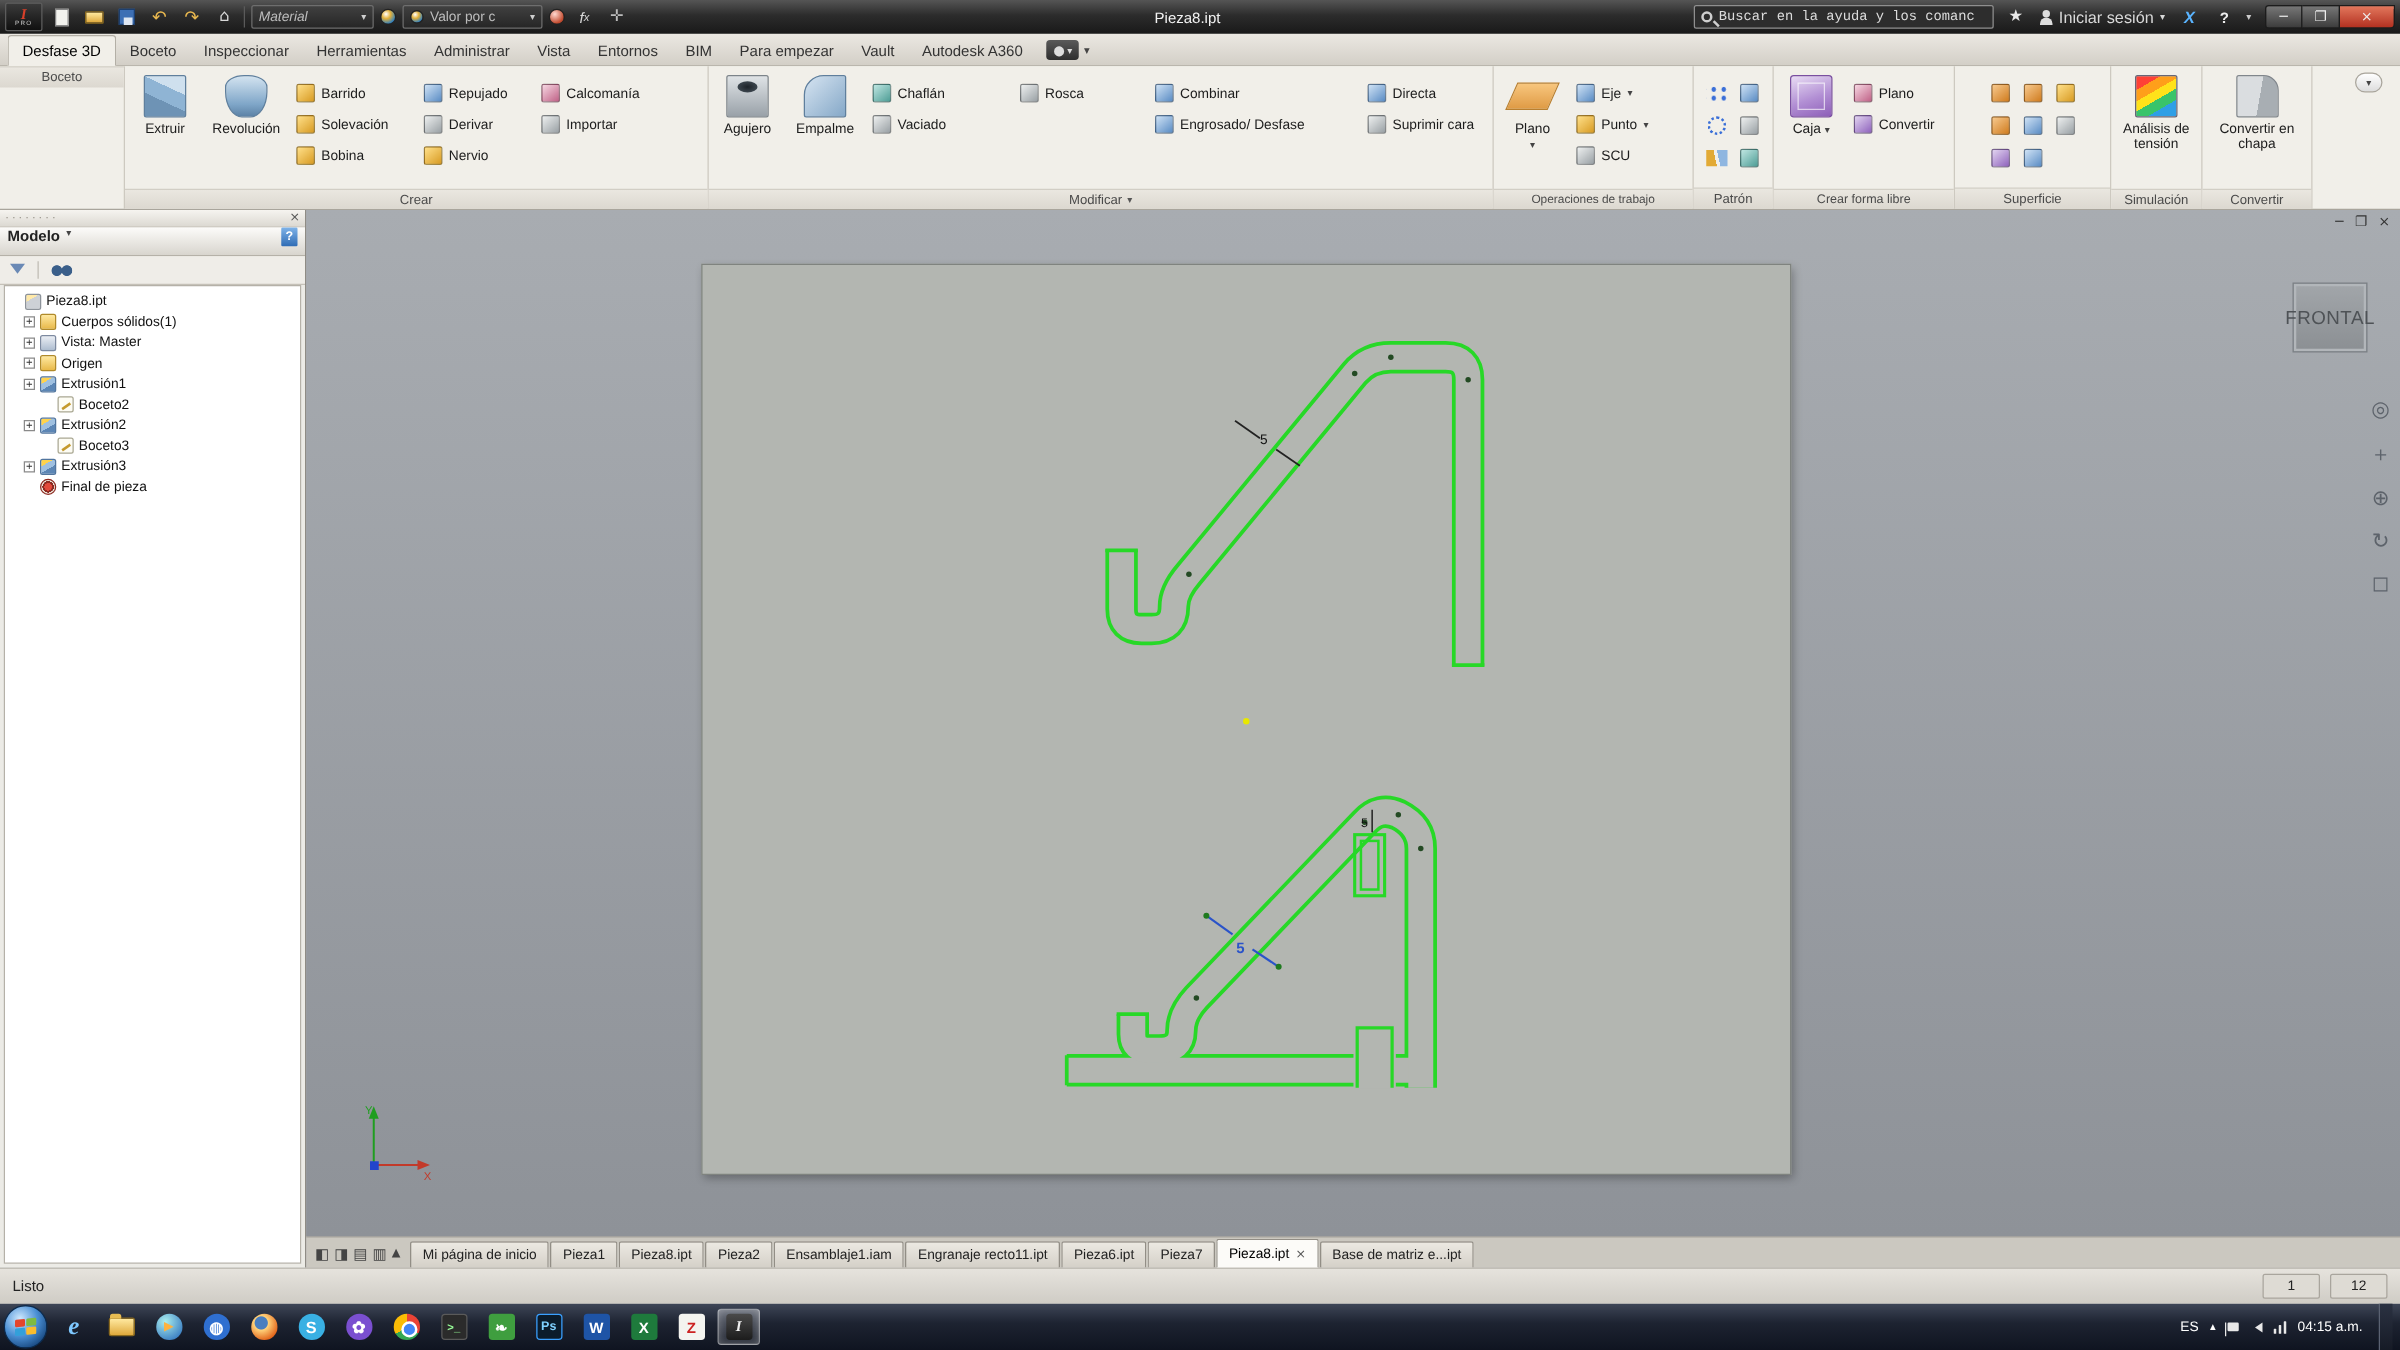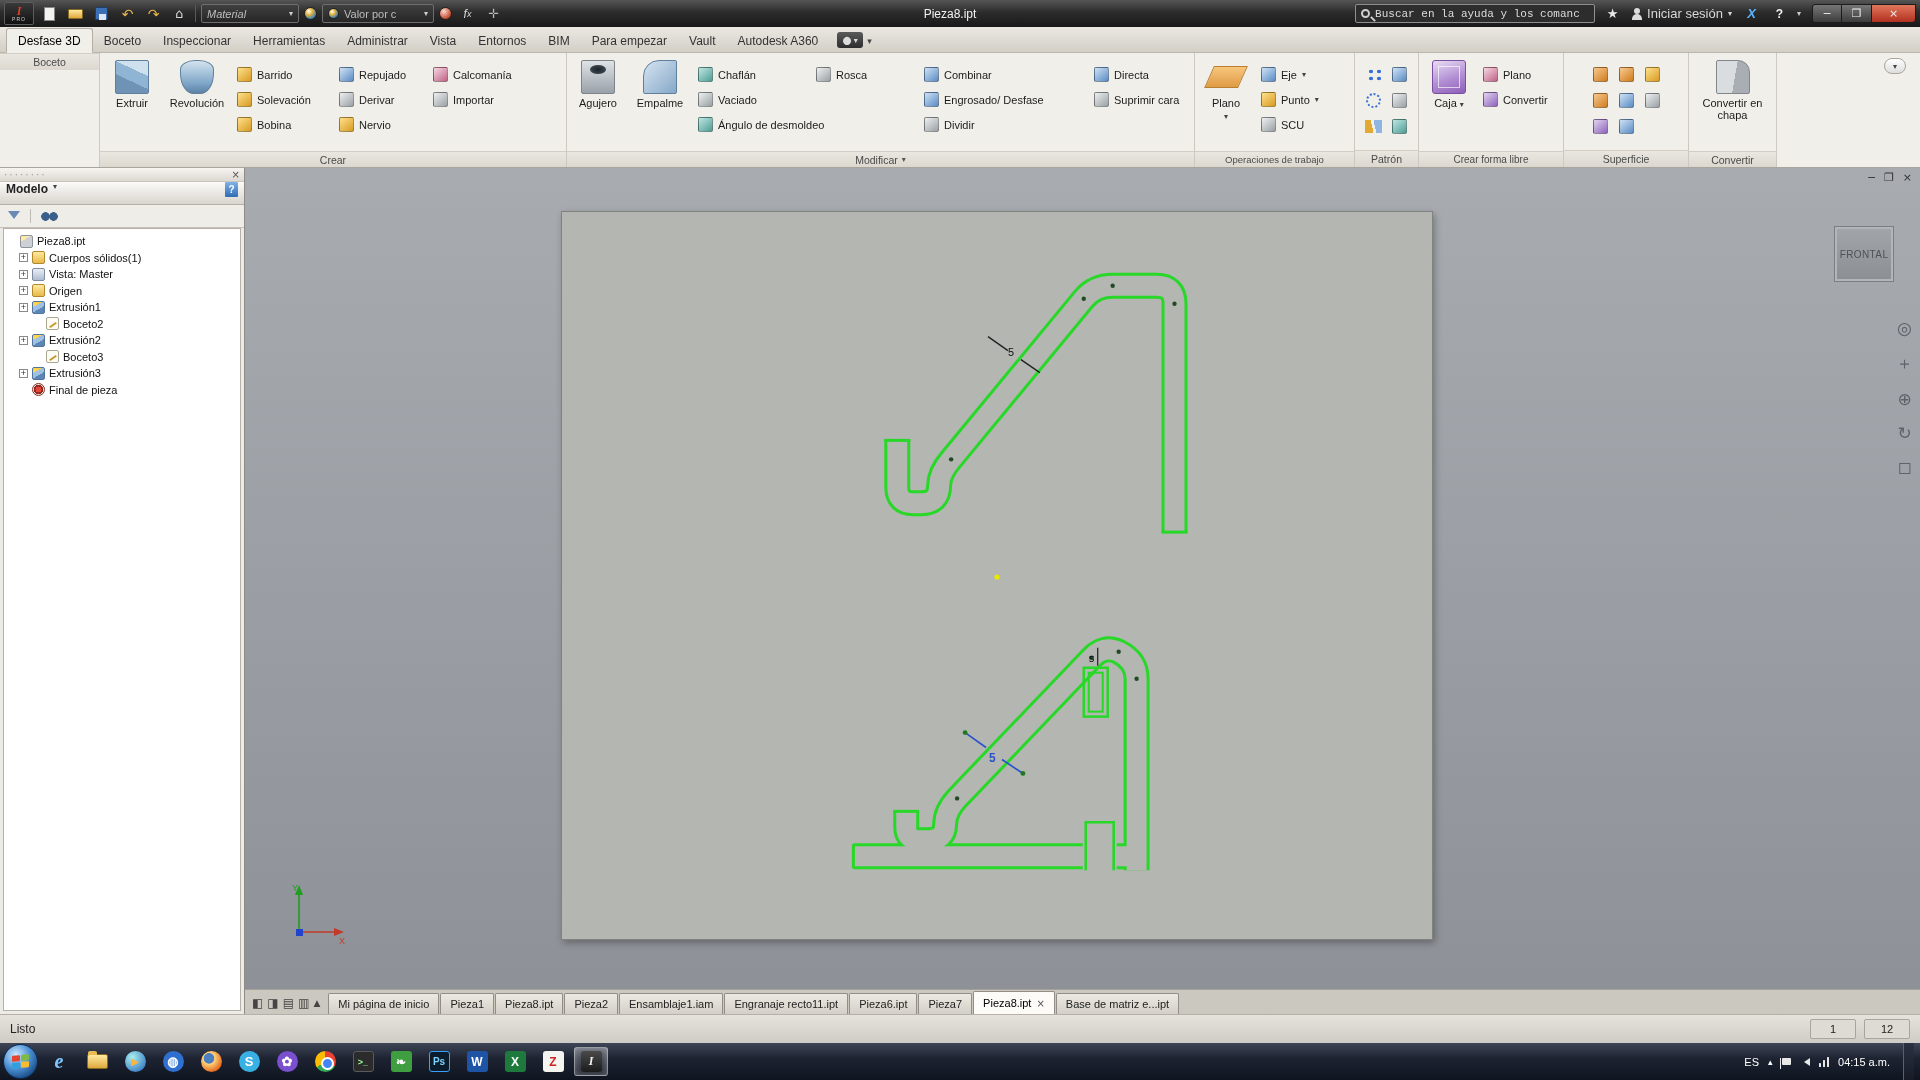--- a/index.html
+++ b/index.html
@@ -117,21 +117,21 @@
 .ti-boceto::after{content:"";position:absolute;left:2px;top:6px;width:8px;height:2px;background:#c59a2e;transform:rotate(-35deg)}
 .ti-final{background:radial-gradient(circle,#e2493b 38%,#8d2b22 39% 58%,#ece8de 59%);border:1px solid #8d2b22;border-radius:50%}
 .ind1{margin-left:12px}
 .ind2{margin-left:26px}
 
 .vpcol{flex:1;display:flex;flex-direction:column}
 .vp-main{position:relative;flex:1;background:linear-gradient(180deg,#a8acb1,#8e9298)}
 .canvas{position:absolute;left:316px;top:43px;width:872px;height:729px;background:#b3b6b1;border:1px solid #7f837f;box-shadow:2px 3px 7px rgba(0,0,0,.3)}
 .canvas svg{width:100%;height:100%;display:block}
 .vpwin{position:absolute;right:8px;top:3px;display:flex;gap:9px;font-size:11px;color:#333}
-.viewcube{position:absolute;right:26px;top:58px;width:60px;height:56px;background:linear-gradient(#a2a6aa,#8b8f93);border:1px solid #7a7f84;box-shadow:inset 0 0 0 2px #b2b6ba;display:flex;align-items:center;justify-content:center;font-size:10px;color:#4e5256;letter-spacing:.4px}
+.viewcube{position:absolute;right:26px;top:58px;width:60px;height:56px;background:linear-gradient(#a2a6aa,#8b8f93);border:1px solid #7a7f84;box-shadow:inset 0 0 0 2px #b2b6ba;display:flex;align-items:center;justify-content:center;font-size:15px;color:#4e5256;letter-spacing:.4px}
 .vnav{position:absolute;right:7px;top:150px;display:flex;flex-direction:column;gap:14px;color:#5d636b;font-size:17px;text-align:center;font-family:"DejaVu Sans",sans-serif}
 .triad{position:absolute;left:34px;top:712px}
 
 
 .doctabs{height:25px;background:#cbc8c0;display:flex;align-items:flex-end;border-top:1px solid #a5a199;padding-left:5px}
 .dwin{display:flex;align-items:center;gap:4px;margin:0 8px 4px 2px;color:#444;font-size:12px;font-family:"DejaVu Sans",sans-serif}
 .dtab{height:21px;display:flex;align-items:center;gap:5px;padding:0 9px;font-size:11px;border:1px solid #928e86;border-bottom:none;background:linear-gradient(#ece9e2,#d4d0c8);margin-right:1px;color:#222;border-radius:2px 2px 0 0;white-space:nowrap}
 .dtab.active{background:#fcfbf8;height:23px;color:#000}
 .dtab .x{font-size:10px;color:#555}
 
@@ -334,30 +334,20 @@
               </div>
             <div class="sbtn" style="width:170px">
                 <span class="si si-blue"></span>
                 <span>Engrosado/ Desfase</span>
               </div>
             <div class="sbtn" style="flex:1">
                 <span class="si si-gray"></span>
                 <span>Suprimir cara</span>
               </div>
           </div>
-          <div class="srow">
-            <div class="sbtn" style="width:226px">
-                <span class="si si-teal"></span>
-                <span>Ángulo de desmoldeo</span>
-              </div>
-            <div class="sbtn" style="width:170px">
-                <span class="si si-gray"></span>
-                <span>Dividir</span>
-              </div>
-          </div>
         </div>
       </div>
       <div class="rg-label">
           <span>Modificar</span>
           <span class="caret gl">▾</span>
         </div>
     </div>
 
     <div class="rgroup" style="width:160px">
       <div class="rg-content">
@@ -464,20 +454,31 @@
           <div class="pbtn">
               <span class="si si-gray"></span>
             </div>
         </div>
       </div>
       <div class="rg-label">
           <span>Superficie</span>
         </div>
     </div>
 
+    <div class="rgroup" style="width:73px">
+      <div class="rg-content" style="justify-content:center">
+        <div class="bigbtn" style="width:66px">
+          <span class="bicon ic-analisis"></span>
+          <span class="blabel">Análisis de tensión</span>
+        </div>
+      </div>
+      <div class="rg-label">
+          <span>Simulación</span>
+        </div>
+    </div>
 
     <div class="rgroup" style="width:88px">
       <div class="rg-content" style="justify-content:center">
         <div class="bigbtn" style="width:80px">
           <span class="bicon ic-chapa"></span>
           <span class="blabel">Convertir en chapa</span>
         </div>
       </div>
       <div class="rg-label">
           <span>Convertir</span>

